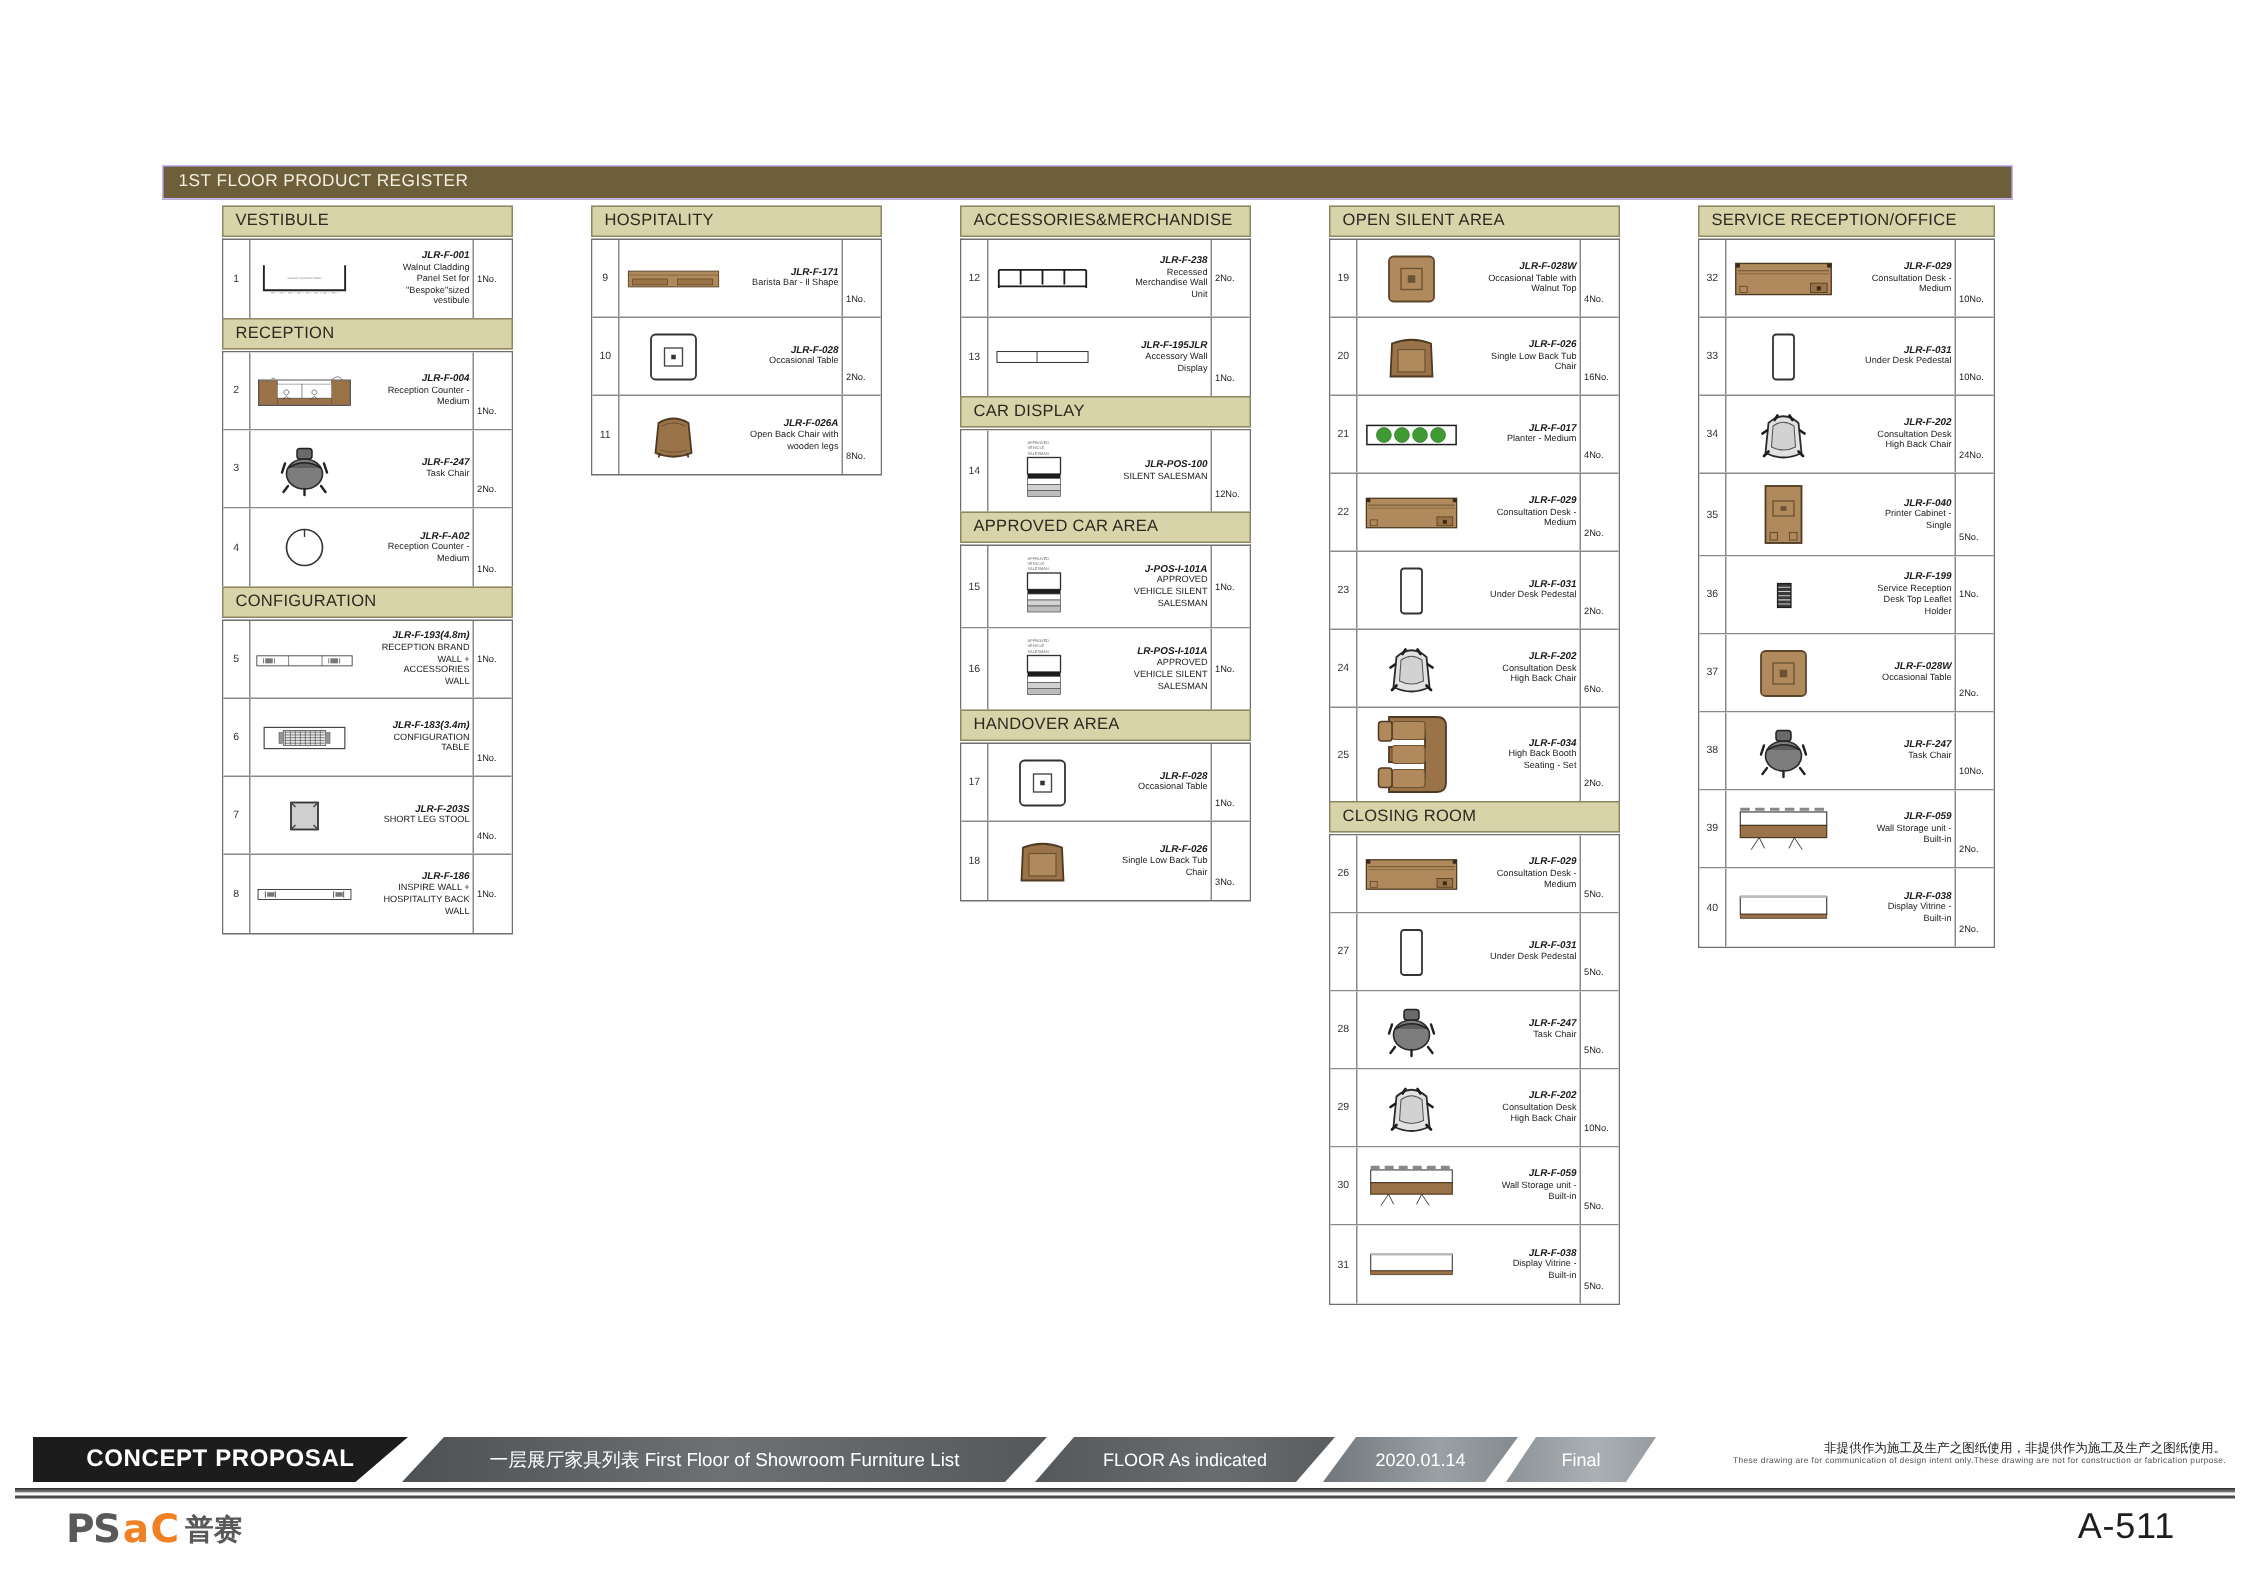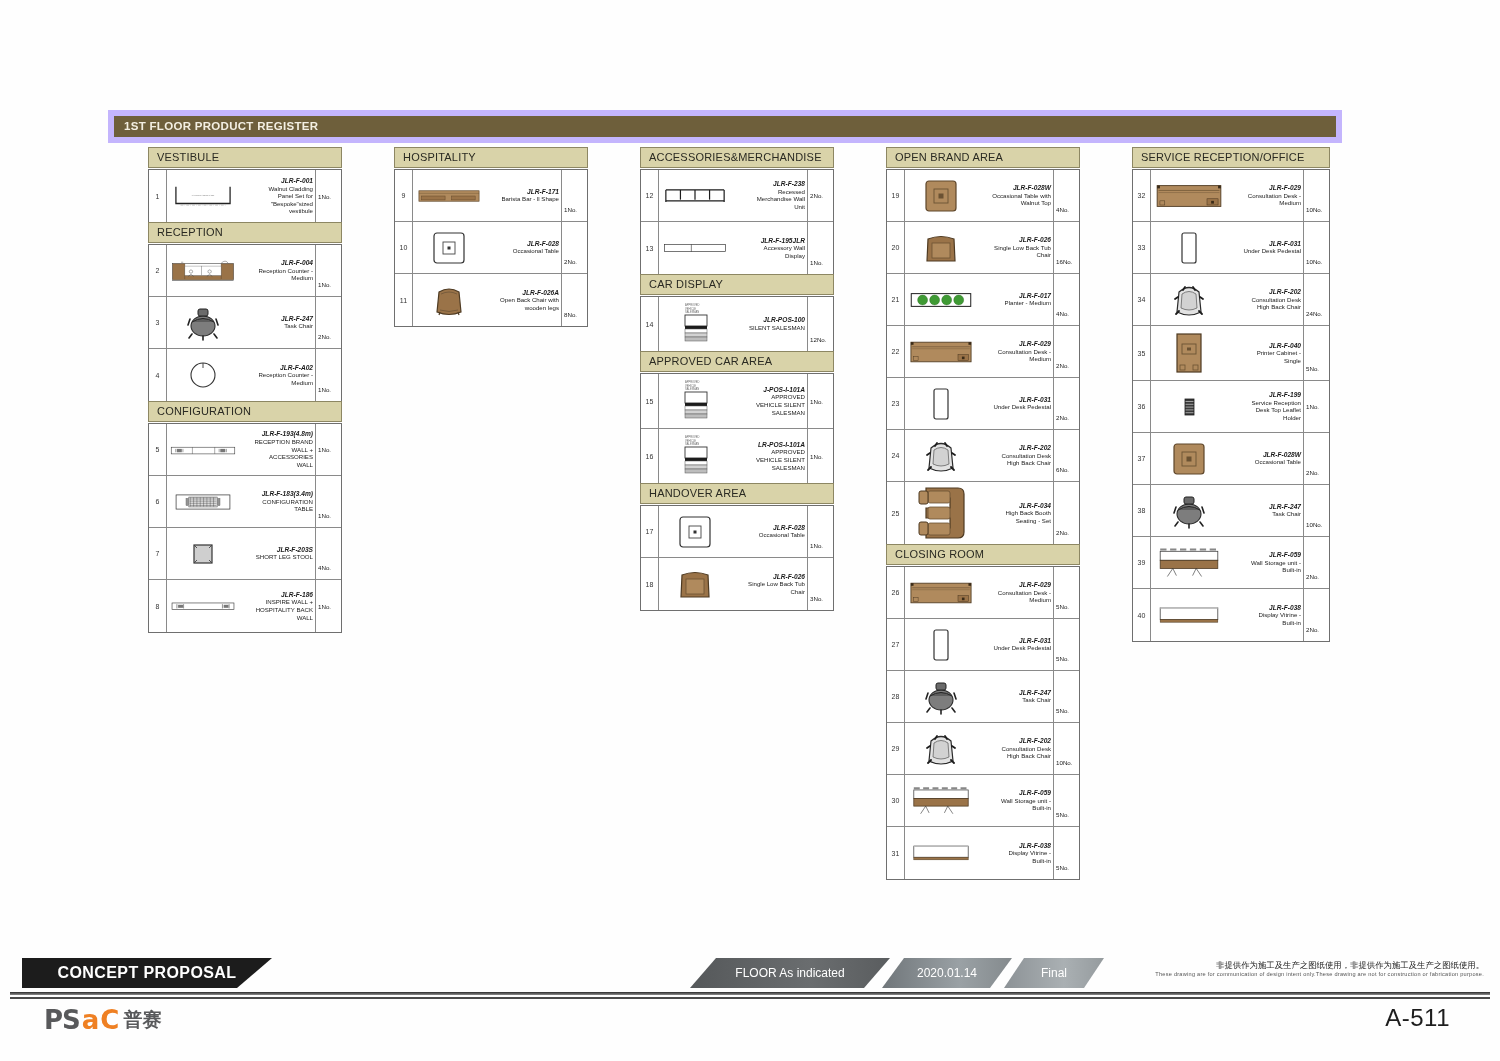--- a/index.html
+++ b/index.html
@@ -30,22 +30,21 @@
   #register {
     position: absolute; left: 108px; top: 110px;
     width: 1234px;
   }
   .reg-title {
     background: #6e5f3b;
     color: #f3efe2;
     font-size: 11.5px;
     padding: 4px 8px 5px 10px;
     letter-spacing: .3px;
-    border: 6px solid #c4b5fd;
-    font-weight: bold;
+    border: 1px solid #c4b5fd;
   }
   .cols {
     display: flex;
     gap: 12px;
     margin-top: 4px;
     align-items: flex-start;
   }
   .col { width: 234px; flex: 0 0 234px; padding-left: 40px; }
   .col.wide { width: 238px; flex: 0 0 238px; }
 
@@ -595,21 +594,21 @@
               <div class="r-desc">
                 <div class="r-code">JLR-F-026</div>
                 <div class="r-name">Single Low Back Tub</div>
                 <div class="r-name">Chair</div>
               </div>
               <div class="r-qty lower">3No.</div>
             </div>
           </div>
         </div>
         <div class="col">
-          <div class="sec-head">OPEN BRAND AREA</div>
+          <div class="sec-head">OPEN SILENT AREA</div>
           <div class="rows">
             <div class="row">
               <div class="r-num">19</div>
               <div class="r-img">
                 <svg class="thumb" width="40" height="40" viewBox="0 0 40 40">
       <rect x="5" y="5" width="30" height="30" rx="3" fill="#b08a5d" stroke="#5e462a" stroke-width="1.2"></rect>
       <rect x="13" y="13" width="14" height="14" fill="none" stroke="#6b5233" stroke-width=".9"></rect>
       <rect x="17.5" y="17.5" width="5" height="5" fill="#6b5233"></rect>
     </svg>
               </div>
@@ -1036,20 +1035,21 @@
               <div class="r-qty lower">2No.</div>
             </div>
           </div>
         </div>
       </div>
   </div>
 
   <div id="footer">
     <div id="foot-bar">
       <div class="fseg" id="fseg-concept">CONCEPT PROPOSAL</div>
+      <div class="fseg" id="fseg-title">一层展厅家具列表  First Floor of Showroom Furniture List</div>
       <div class="fseg" id="fseg-scale">FLOOR  As indicated</div>
       <div class="fseg" id="fseg-date">2020.01.14</div>
       <div class="fseg" id="fseg-status">Final</div>
     </div>
     <div id="foot-rule1"></div>
     <div id="foot-rule2"></div>
     <div id="disclaimer">
       <div id="disc-cn">非提供作为施工及生产之图纸使用，非提供作为施工及生产之图纸使用。</div>
       <div id="disc-en">These drawing are for communication of design intent only.These drawing are not for construction or fabrication purpose.</div>
     </div>

